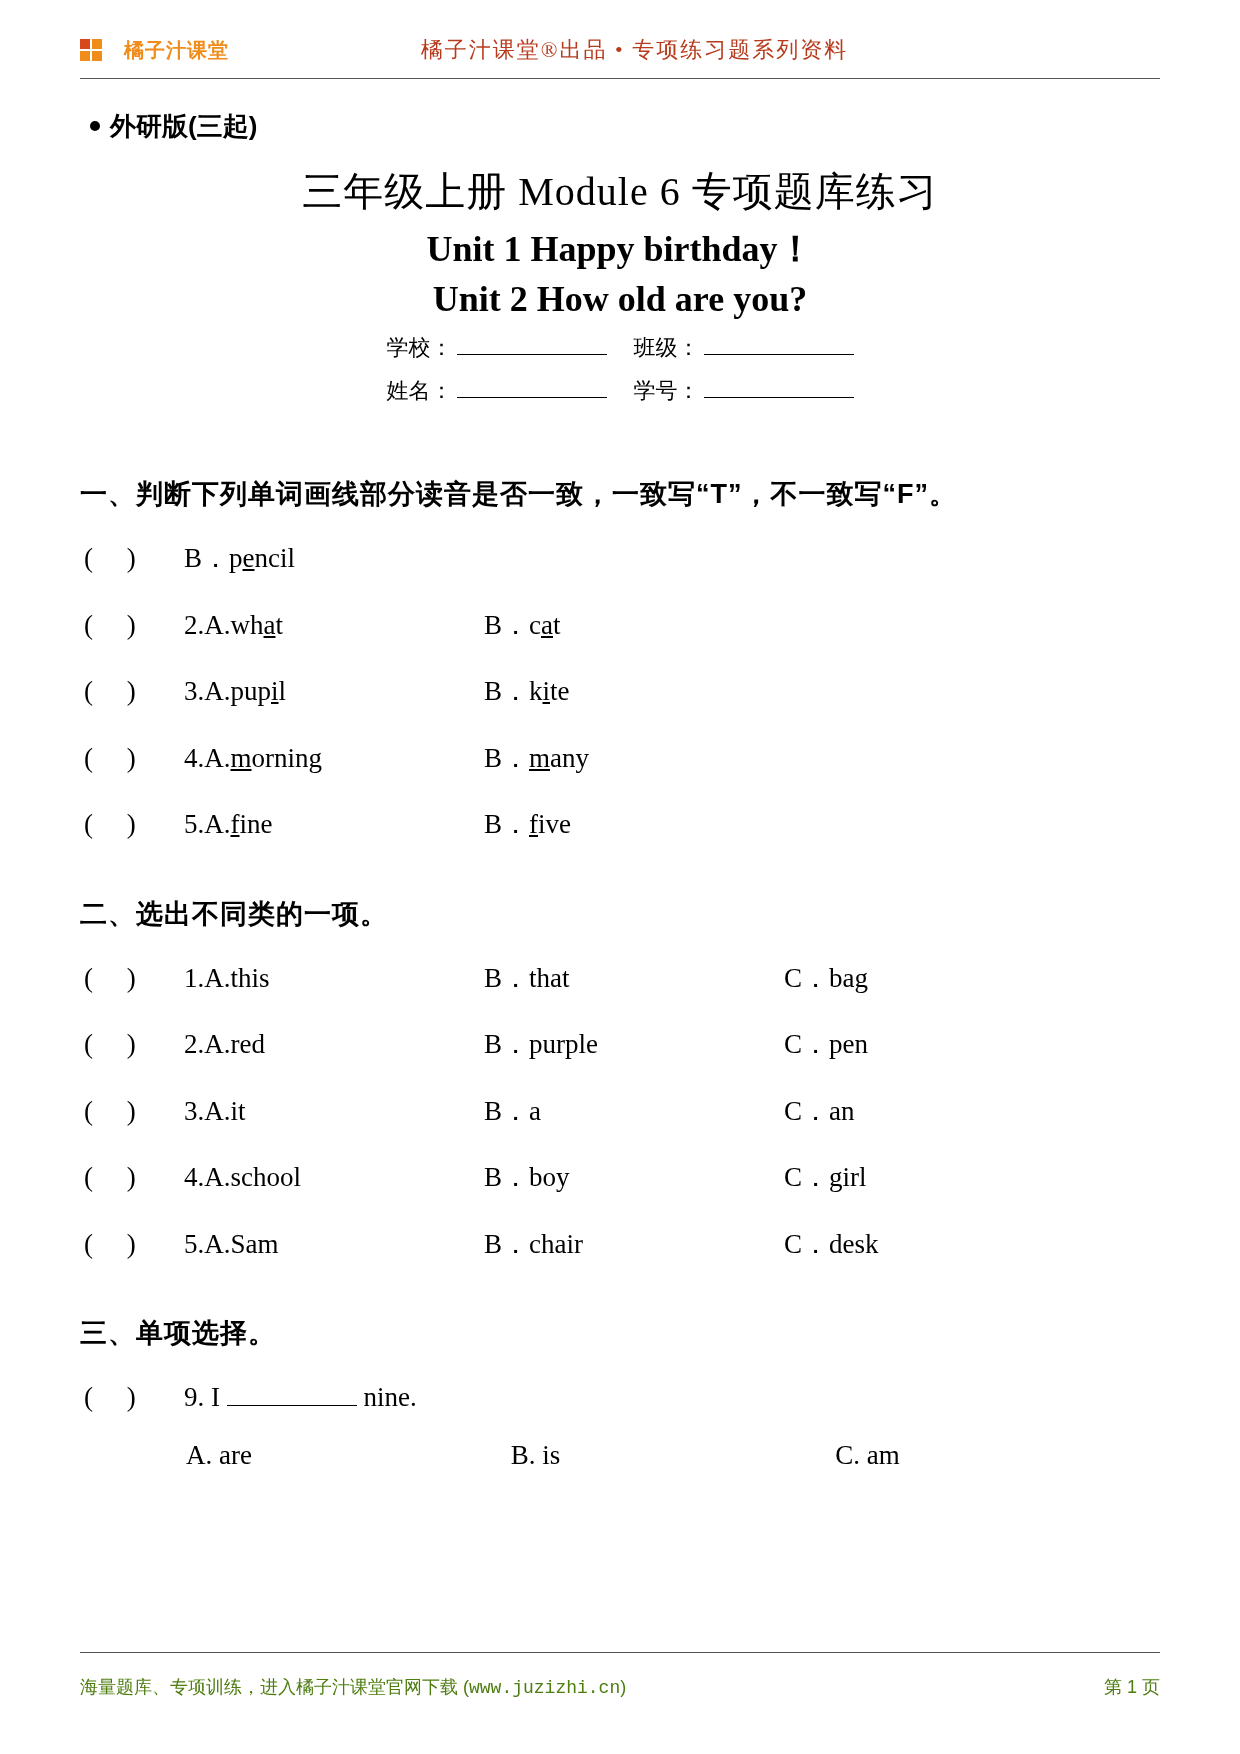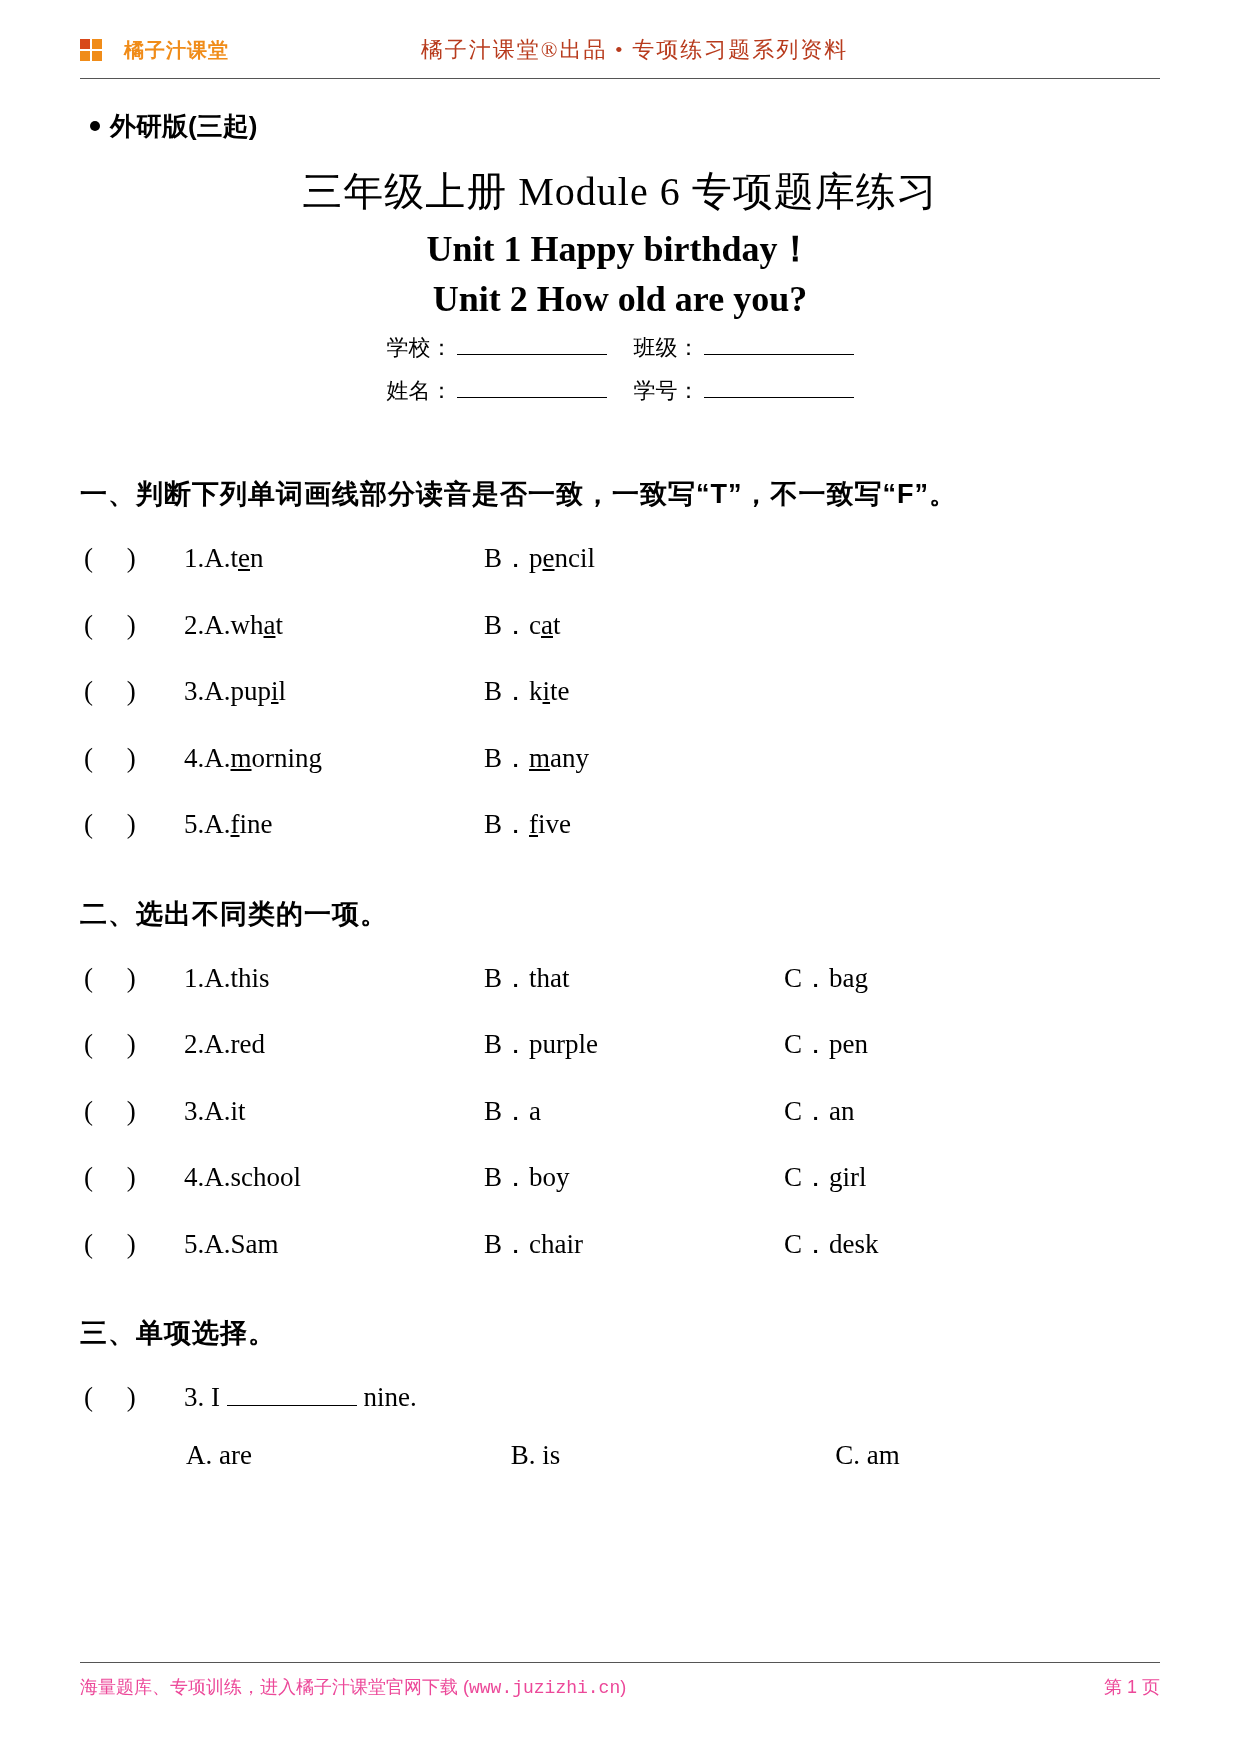--- a/index.html
+++ b/index.html
@@ -170,26 +170,26 @@
       vertical-align: baseline;
     }
 
     
     .ftr {
       position: absolute;
       left: 80px;
       right: 80px;
       bottom: 55px;
       border-top: 1px solid #555;
-      padding-top: 12px;
+      padding-top: 22px;
       font-family: "Heiti SC", SimHei, sans-serif;
       font-size: 18px;
       display: flex;
       justify-content: space-between;
-      color: #ec4899;
+      color: #4d7c0f;
     }
     .ftr .url { font-family: "Courier New", monospace; }
   </style>
 </head>
 <body>
 
 <div class="page">
 
   <div class="hdr">
     <div class="logo">
@@ -232,21 +232,20 @@
     <div class="info-pair">
       <span>学号：</span>
         <span class="info-line"></span>
     </div>
   </div>
 
   <div class="sec first-sec">一、判断下列单词画线部分读音是否一致，一致写“T”，不一致写“F”。</div>
 
   <div class="row">
     <span class="paren"><span>(</span>&nbsp;&nbsp;&nbsp;&nbsp;&nbsp;<span>)</span></span>
-    <span class="col colA"><span>1.A.t</span><span class="u">e</span><span>n</span></span>
     <span class="col colB"><span>B．p</span><span class="u">e</span><span>ncil</span></span>
   </div>
   <div class="row">
     <span class="paren"><span>(</span>&nbsp;&nbsp;&nbsp;&nbsp;&nbsp;<span>)</span></span>
     <span class="col colA"><span>2.A.wh</span><span class="u">a</span><span>t</span></span>
     <span class="col colB"><span>B．c</span><span class="u">a</span><span>t</span></span>
   </div>
   <div class="row">
     <span class="paren"><span>(</span>&nbsp;&nbsp;&nbsp;&nbsp;&nbsp;<span>)</span></span>
     <span class="col colA"><span>3.A.pup</span><span class="u">i</span><span>l</span></span>
@@ -294,21 +293,21 @@
     <span class="col colA">5.A.Sam</span>
     <span class="col colB">B．chair</span>
     <span class="col colC">C．desk</span>
   </div>
 
   <div class="sec">三、单项选择。</div>
 
   <div class="row">
     <span class="paren"><span>(</span>&nbsp;&nbsp;&nbsp;&nbsp;&nbsp;<span>)</span></span>
     <span class="col">
-      <span>3. I </span><span class="fillblank"></span><span> nine.</span>
+      <span>9. I </span><span class="fillblank"></span><span> nine.</span>
     </span>
   </div>
   <div class="opt-row">
     <span class="colO">A. are</span>
     <span class="colO">B. is</span>
     <span class="colO">C. am</span>
   </div>
 
   <div class="ftr">
     <div>

